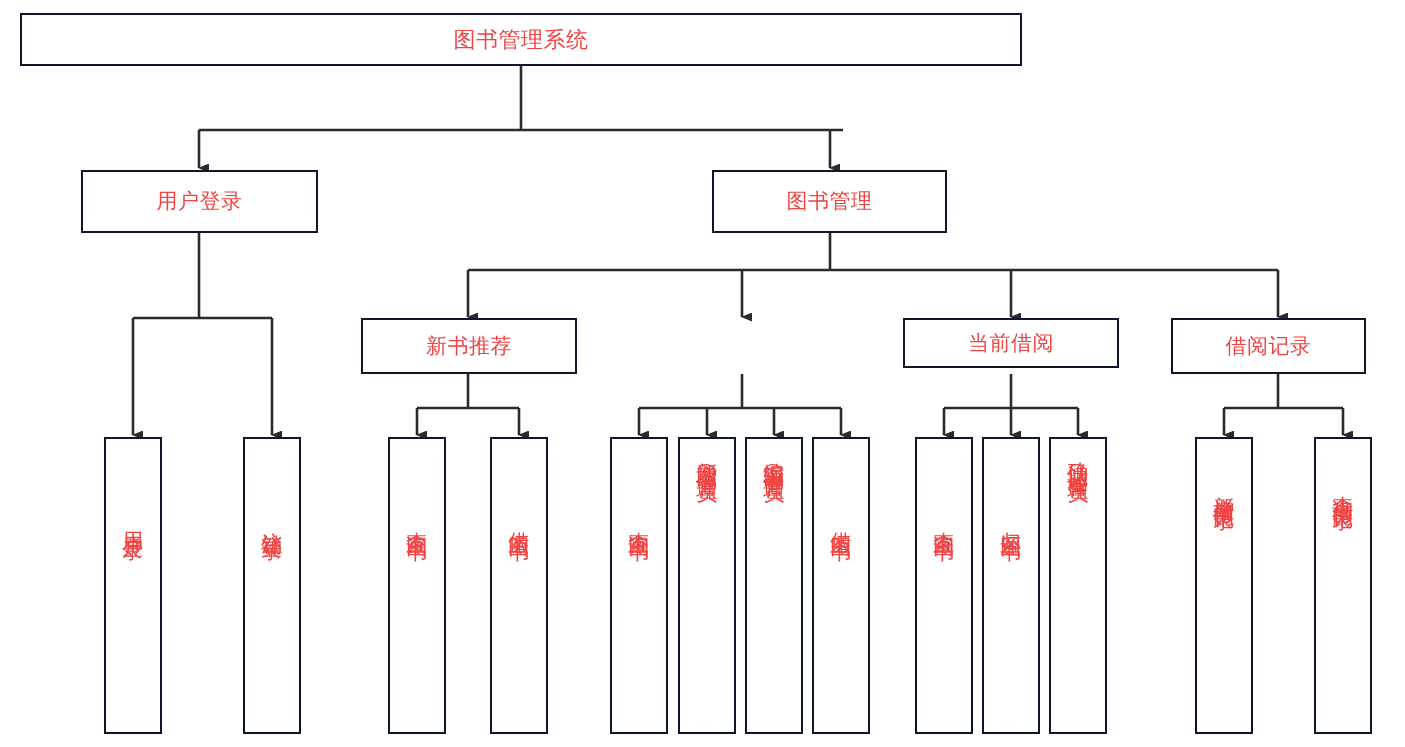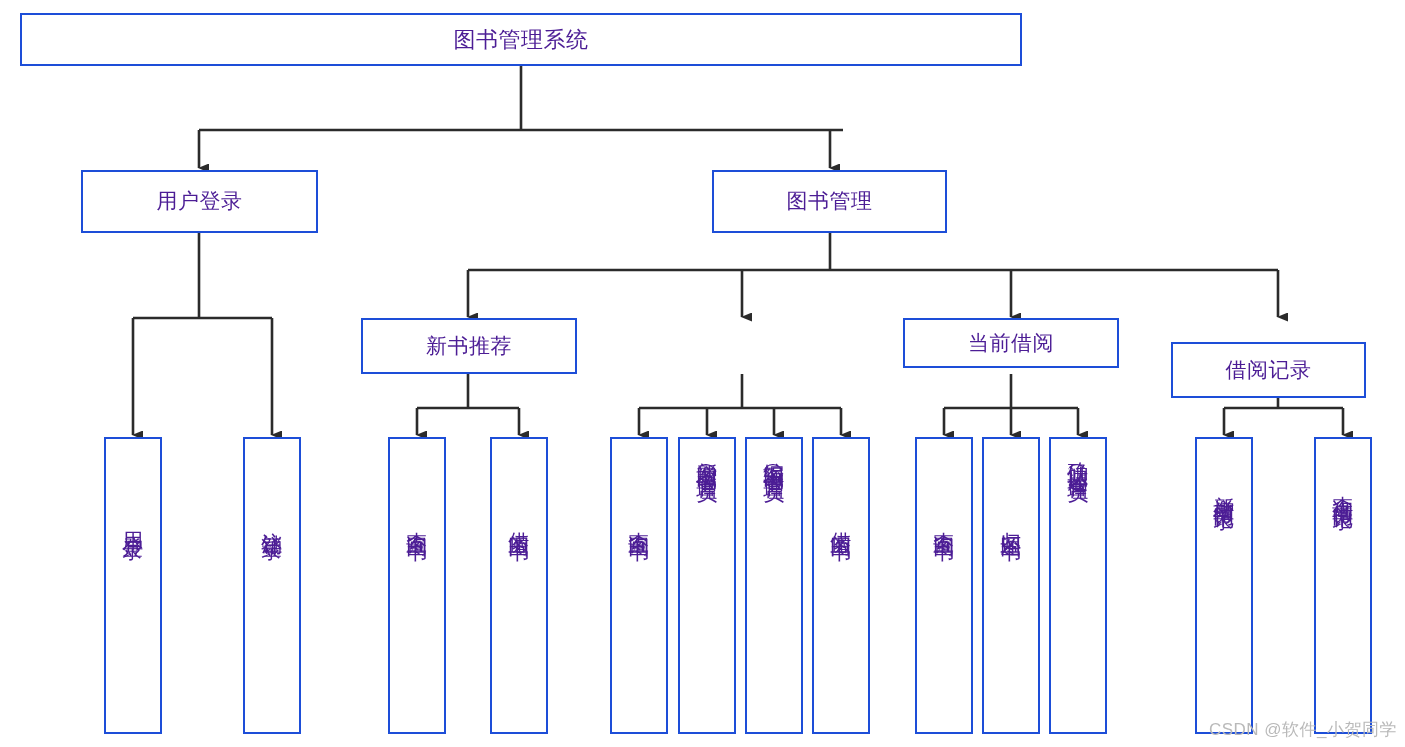--- a/index.html
+++ b/index.html
@@ -23,25 +23,25 @@
     left: 0;
     top: 0;
     width: 1405px;
     height: 747px;
     pointer-events: none;
   }
   .node {
     position: absolute;
     box-sizing: border-box;
     background: #ffffff;
-    border: 2px solid #1d4ed8;
+    border: 2px solid #0f172a;
     display: flex;
     align-items: center;
     justify-content: center;
-    color: #4c1d95;
+    color: #ef4444;
   }
   .node-label {
     display: block;
     text-align: center;
     line-height: 1.15;
     white-space: nowrap;
   }
   
   .node.horiz .node-label {
     font-size: 21px;
@@ -140,21 +140,21 @@
   <div class="node horiz" style="left:712px; top:170px; width:235px; height:63px;">
     <span class="node-label">图书管理</span>
   </div>
 
   <div class="node horiz" style="left:361px; top:318px; width:216px; height:56px;">
     <span class="node-label">新书推荐</span>
   </div>
   <div class="node horiz" style="left:903px; top:318px; width:216px; height:50px;">
     <span class="node-label">当前借阅</span>
   </div>
-  <div class="node horiz" style="left:1171px; top:318px; width:195px; height:56px;margin-top:24px;">
+  <div class="node horiz" style="left:1171px; top:318px; width:195px; height:56px;">
     <span class="node-label">借阅记录</span>
   </div>
 
   <div class="node vert" style="left:104px; top:437px; width:58px; height:297px; padding-top:76px;">
     <span class="node-label">用户登录</span>
   </div>
   <div class="node vert" style="left:243px; top:437px; width:58px; height:297px; padding-top:76px;">
     <span class="node-label">注销登录</span>
   </div>
 
@@ -188,15 +188,14 @@
     <span class="node-label">确认归还（管理员）</span>
   </div>
 
   <div class="node vert" style="left:1195px; top:437px; width:58px; height:297px; padding-top:40px;">
     <span class="node-label">新增借阅记录</span>
   </div>
   <div class="node vert" style="left:1314px; top:437px; width:58px; height:297px; padding-top:40px;">
     <span class="node-label">查询借阅记录</span>
   </div>
 
-  <div class="watermark">CSDN @软件_小贺同学</div>
 
 </div>
 
 </body></html>

